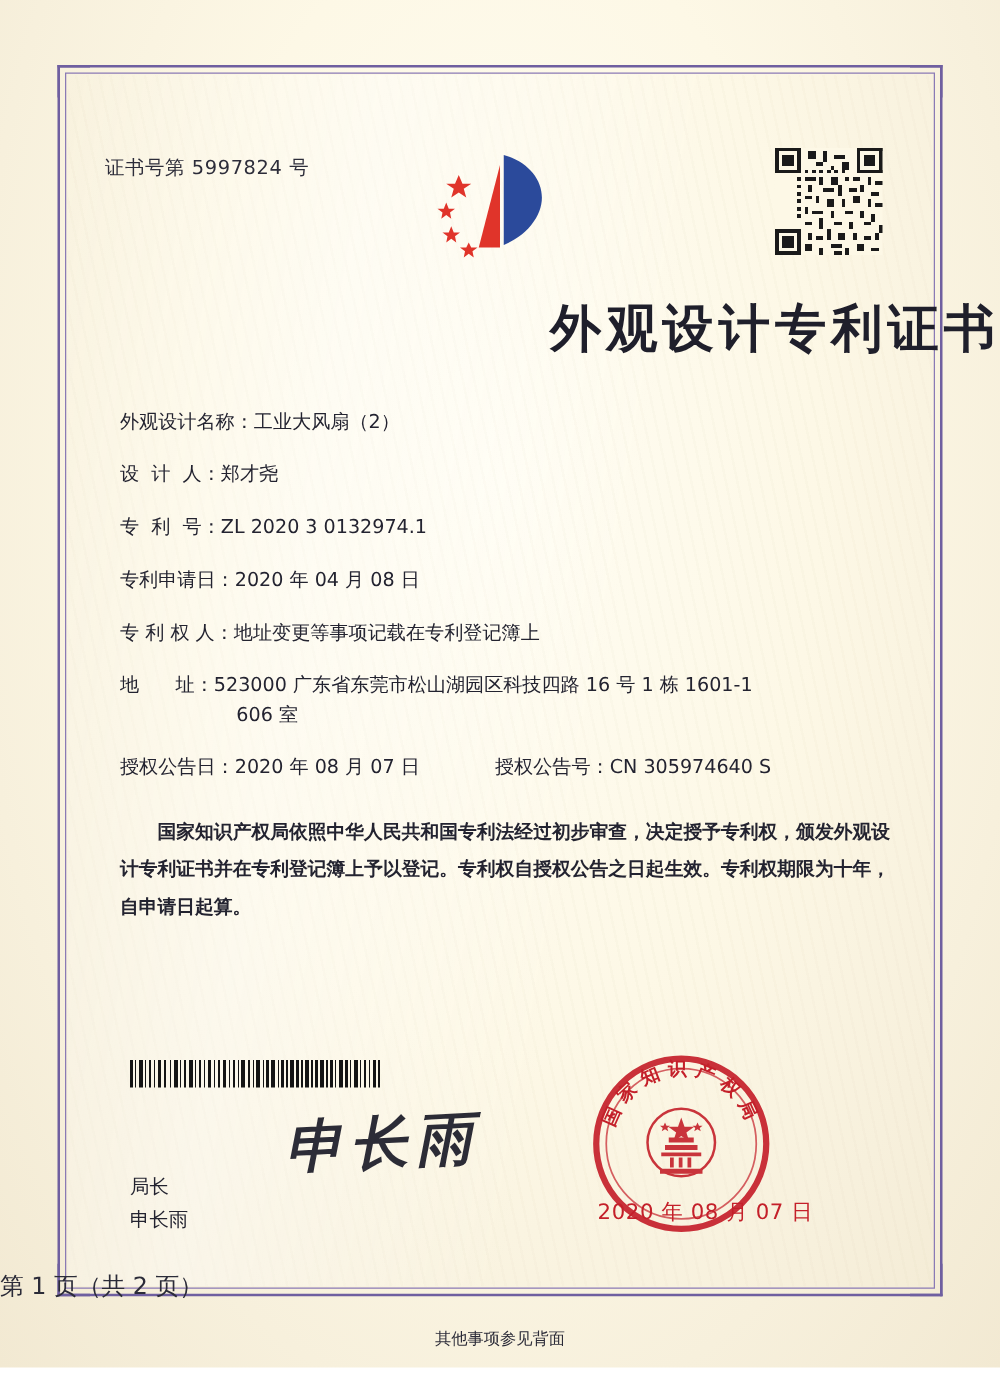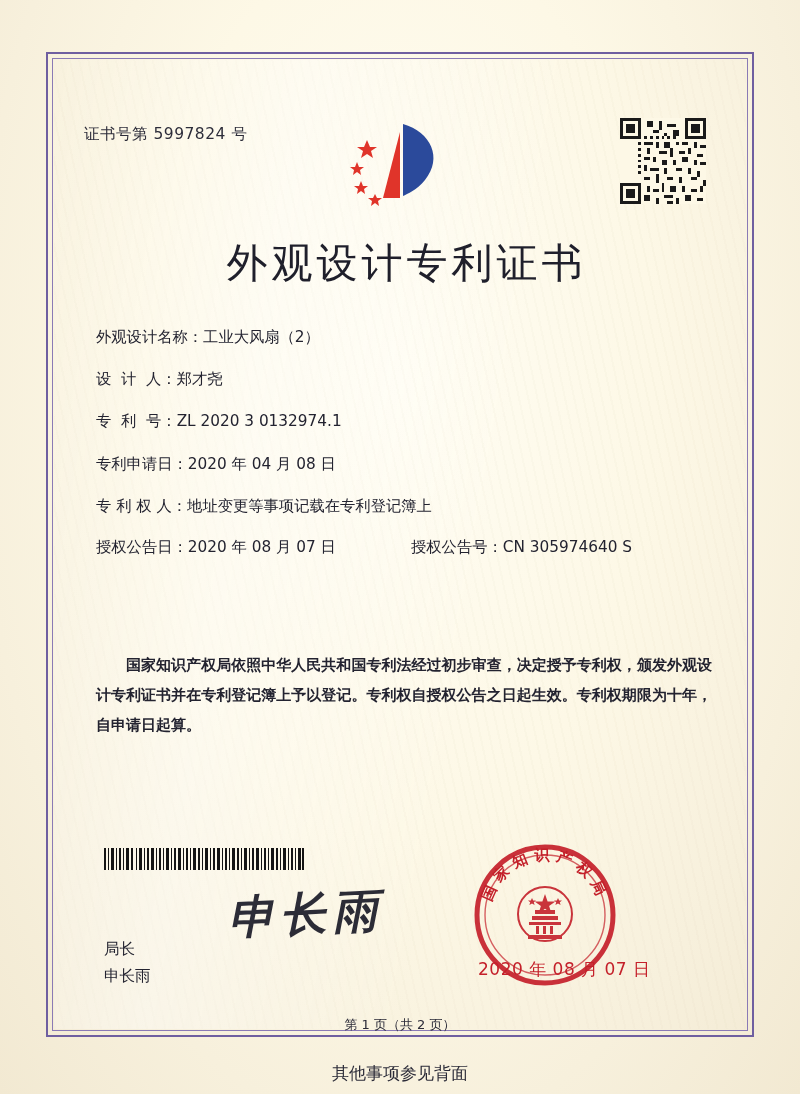--- a/index.html
+++ b/index.html
@@ -93,23 +93,23 @@
     top: 118px;
     width: 86px;
     height: 86px;
   }
 
   .title {
     position: absolute;
     left: 13px;
     right: 0;
     top: 236px;
-    text-align: center;
+    text-align: right;
     font-size: 41px;
-    font-weight: normal;
+    font-weight: bold;
     letter-spacing: 4px;
     color: #1f1f2b;
     font-family: "DejaVu Sans", "Liberation Sans", sans-serif;
   }
 
   
   .fields {
     position: absolute;
     left: 96px;
     top: 326px;
@@ -134,21 +134,20 @@
     display: block;
     margin-left: 18px;
   }
 
   .row-two {
     display: flex;
     align-items: flex-start;
     font-size: 15.3px;
     color: #232330;
     margin-bottom: 18px;
-    gap: 15px;
   }
   .row-two .c1 { flex: 0 0 300px; }
   .row-two .c2 { flex: 1 1 auto; }
 
   
   .body-text {
     position: absolute;
     left: 96px;
     top: 650px;
     width: 616px;
@@ -212,31 +211,31 @@
     color: #c4202a;
     letter-spacing: .5px;
     font-family: "DejaVu Sans", "Liberation Sans", sans-serif;
   }
 
   .page-num {
     position: absolute;
     left: 0;
     right: 0;
     top: 1016px;
-    text-align: center;
-    font-size: 13px;
+    text-align: left;
+    font-size: 19px;
     color: #2b2b38;
   }
   .footnote {
     position: absolute;
     left: 0;
     right: 0;
     top: 1062px;
     text-align: center;
-    font-size: 17px;
+    font-size: 13px;
     color: #2b2b38;
   }
 </style>
 </head>
 <body>
 
 <div class="page">
 
   <div class="texture"></div>
 
@@ -376,20 +375,27 @@
     <div class="field">
       <span class="lab">专利申请日：</span>
       <span class="val">2020 年 04 月 08 日</span>
     </div>
 
     <div class="field">
       <span class="lab">专 利 权 人：</span>
       <span class="val">地址变更等事项记载在专利登记簿上</span>
     </div>
 
+    <div class="field">
+      <span class="lab">地      址：</span>
+      <span class="val">
+        <span>523000 广东省东莞市松山湖园区科技四路 16 号 1 栋 1601-1</span>
+        <span class="l2">606 室</span>
+      </span>
+    </div>
 
     <div class="row-two">
       <div class="c1">
         <span class="lab">授权公告日：</span><span>2020 年 08 月 07 日</span>
       </div>
       <div class="c2">
         <span class="lab">授权公告号：</span><span>CN 305974640 S</span>
       </div>
     </div>
 

